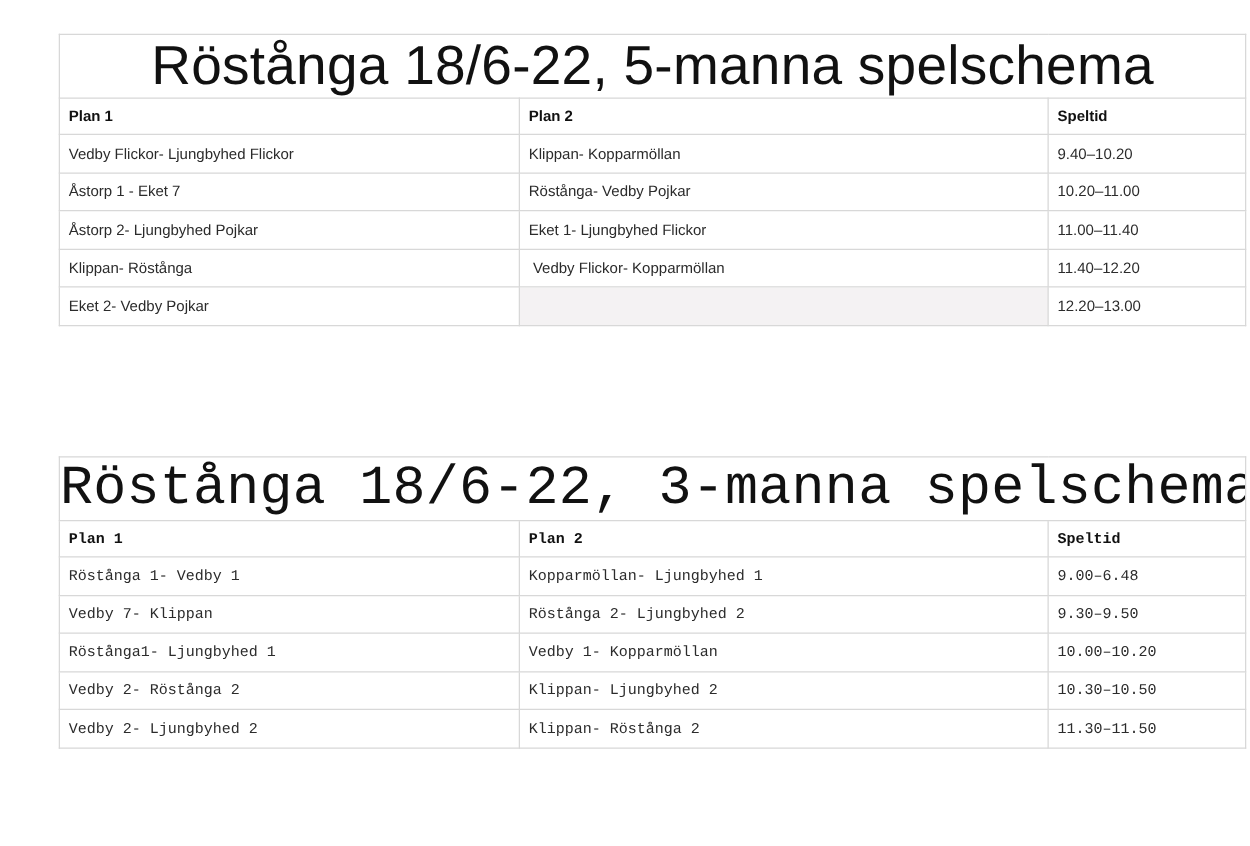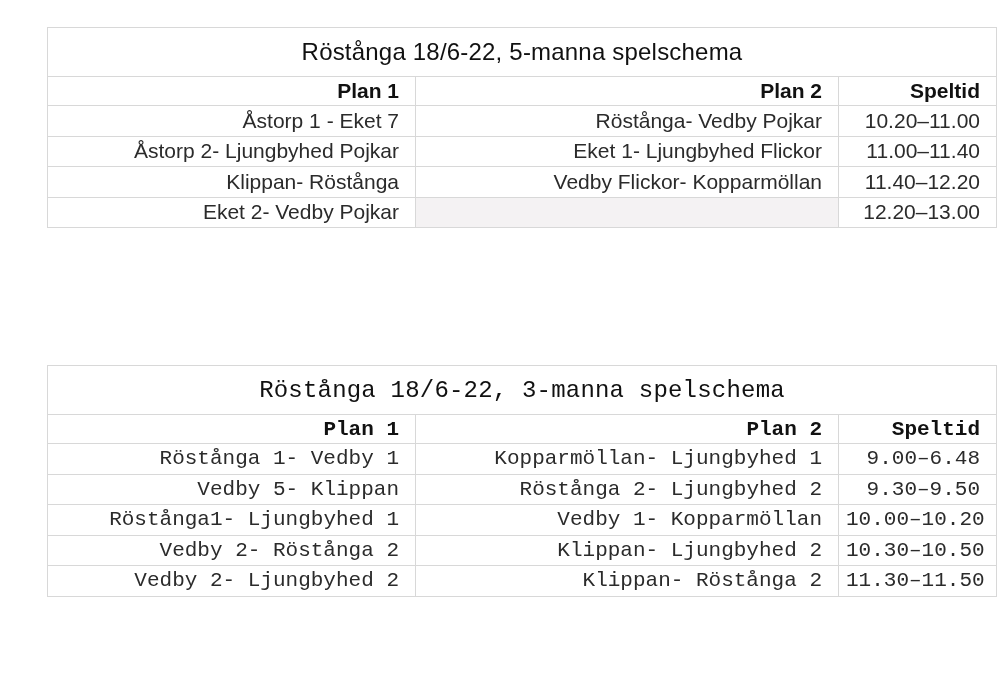--- a/index.html
+++ b/index.html
@@ -22,31 +22,31 @@
     width: 949px;
     background: #ffffff;
   }
   #schedule-5manna { top: 27px; }
   #schedule-3manna { top: 365px; font-family: Liberation Mono, monospace; }
 
   table.schedule td, table.schedule th {
     border: 1px solid #d8d8d8;
     box-sizing: border-box;
     vertical-align: middle;
-    text-align: right;
+    text-align: left;
     padding: 0 16px 0 7px;
-    font-size: 21px;
+    font-size: 12px;
     color: #2b2b2b;
     white-space: pre;
     overflow: hidden;
   }
   table.schedule .title-cell {
     height: 49px;
     text-align: center;
-    font-size: 24px;
+    font-size: 44px;
     font-weight: 400;
     color: #111111;
     letter-spacing: 0.2px;
     padding: 0;
   }
   table.schedule th {
     height: 29px;
     font-weight: 700;
     color: #111111;
   }
@@ -67,20 +67,25 @@
     <col style="width:158px">
   </colgroup>
   <tbody>
     <tr>
       <td class="title-cell" colspan="3">Röstånga 18/6-22, 5-manna spelschema</td>
     </tr>
     <tr>
       <th>Plan 1</th>
       <th>Plan 2</th>
       <th>Speltid</th>
+    </tr>
+    <tr>
+      <td>Vedby Flickor- Ljungbyhed Flickor</td>
+      <td>Klippan- Kopparmöllan</td>
+      <td>9.40–10.20</td>
     </tr>
     <tr>
       <td>Åstorp 1 - Eket 7</td>
       <td>Röstånga- Vedby Pojkar</td>
       <td>10.20–11.00</td>
     </tr>
     <tr>
       <td>Åstorp 2- Ljungbyhed Pojkar</td>
       <td>Eket 1- Ljungbyhed Flickor</td>
       <td>11.00–11.40</td>
@@ -112,21 +117,21 @@
       <th>Plan 1</th>
       <th>Plan 2</th>
       <th>Speltid</th>
     </tr>
     <tr>
       <td>Röstånga 1- Vedby 1</td>
       <td>Kopparmöllan- Ljungbyhed 1</td>
       <td>9.00–6.48</td>
     </tr>
     <tr>
-      <td>Vedby 5- Klippan</td>
+      <td>Vedby 7- Klippan</td>
       <td>Röstånga 2- Ljungbyhed 2</td>
       <td>9.30–9.50</td>
     </tr>
     <tr>
       <td>Röstånga1- Ljungbyhed 1</td>
       <td>Vedby 1- Kopparmöllan</td>
       <td>10.00–10.20</td>
     </tr>
     <tr>
       <td>Vedby 2- Röstånga 2</td>

